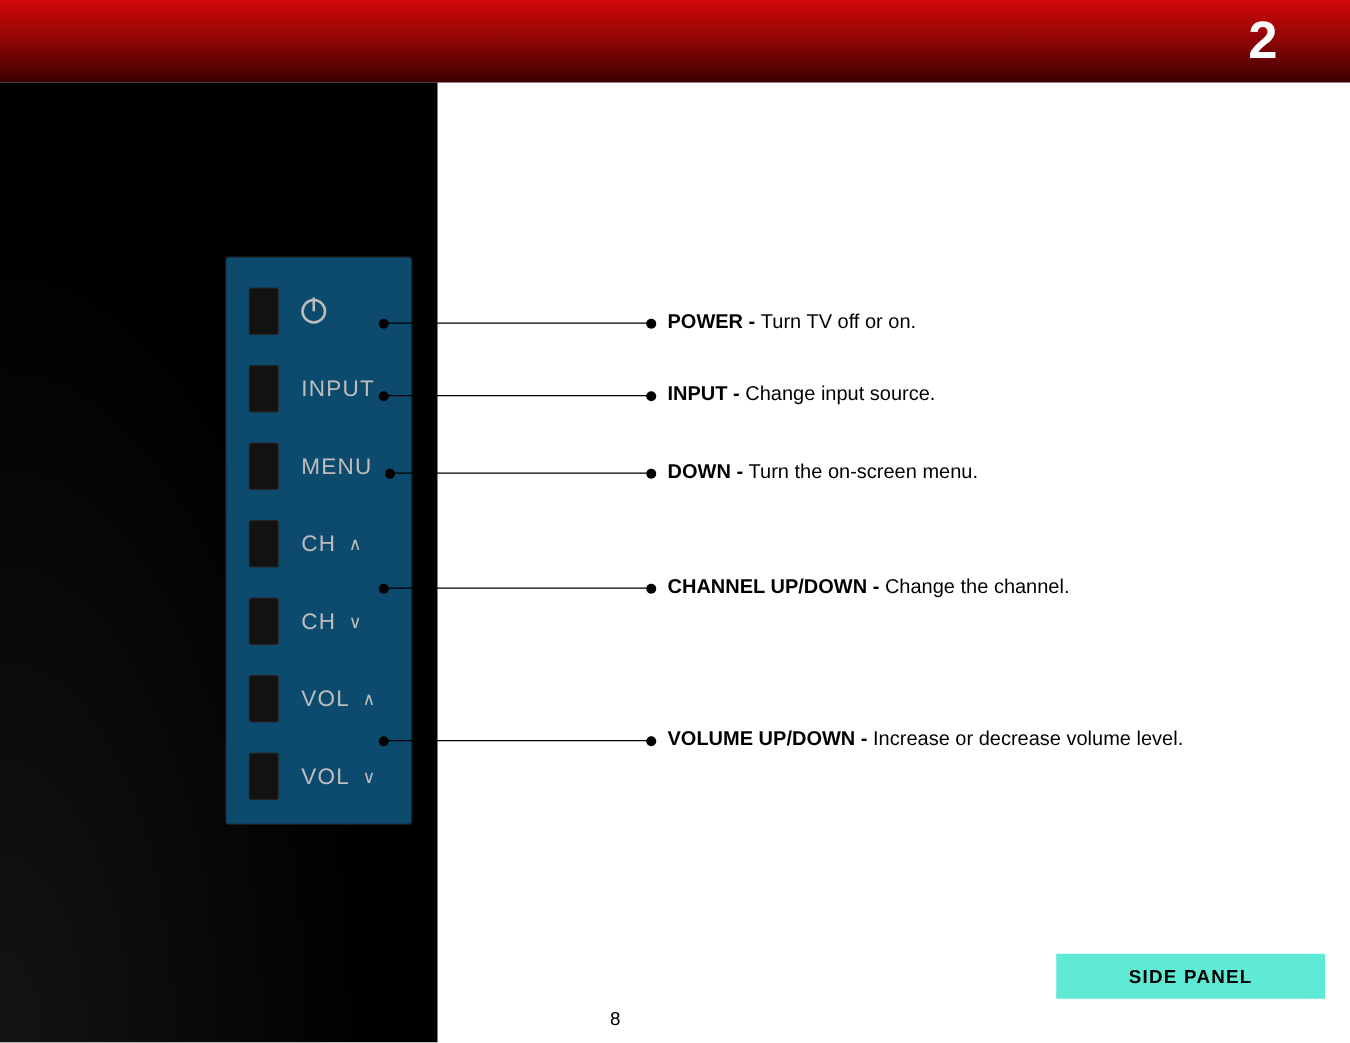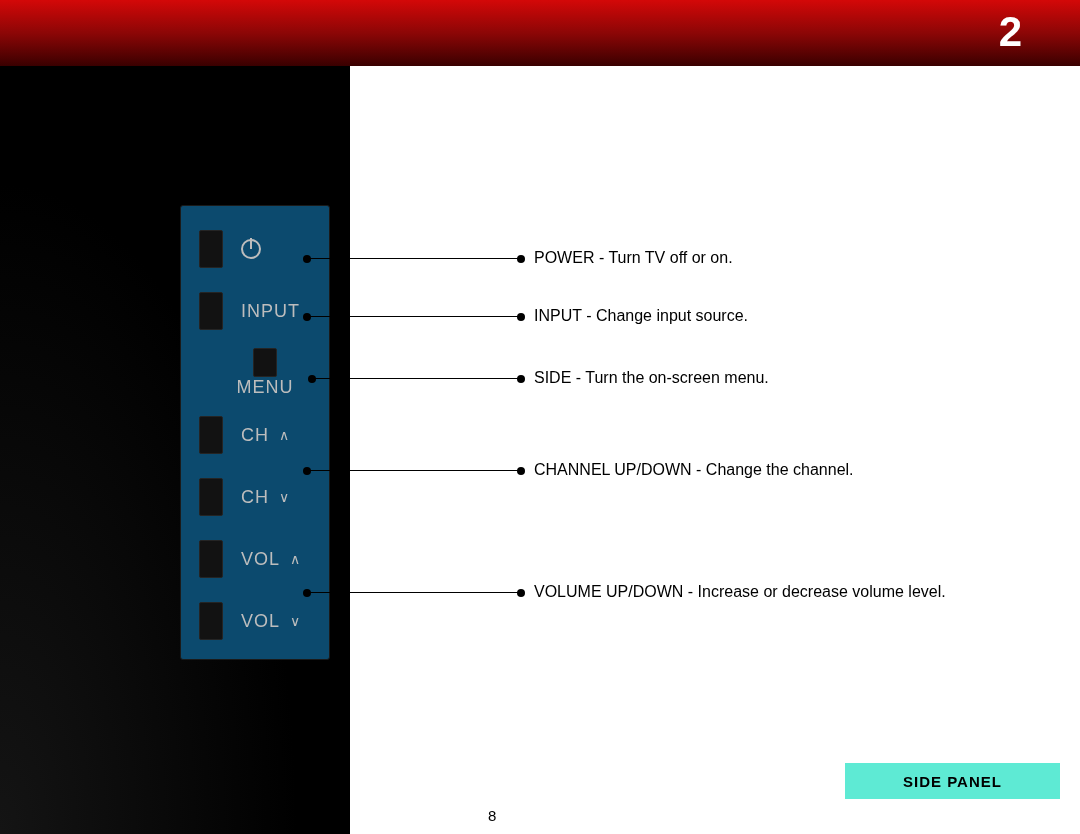--- a/index.html
+++ b/index.html
@@ -47,21 +47,21 @@
   
   .callout { position: absolute; height: 1px; background: #000; }
   .callout .dot-start, .callout .dot-end {
     position: absolute; width: 8px; height: 8px; border-radius: 50%; background: #000; top: -3.5px;
   }
   .callout .dot-start { left: -4px; }
   .callout .dot-end { right: -4px; }
 
   
   .desc { position: absolute; font-size: 16px; color: #000; }
-  .desc b { font-weight: 400; }
+  .desc b { font-weight: 700; }
 
   
   .side-panel-badge {
     position: absolute; right: 20px; bottom: 35px; width: 215px; height: 36px;
     background: #5eead4; display: flex; align-items: center; justify-content: center;
     font-weight: 700; letter-spacing: 1px; font-size: 15px;
   }
 
   
   .page-number { position: absolute; left: 488px; bottom: 10px; font-size: 15px; color: #000; }
@@ -85,21 +85,21 @@
       <div class="key-label">
           <span class="power-icon"></span>
         </div>
     </div>
 
     <div class="btn-row" style="top:80px;">
       <div class="key"></div>
       <div class="key-label">INPUT</div>
     </div>
 
-    <div class="btn-row" style="top:142px;flex-direction:column;">
+    <div class="btn-row" style="top:142px;">
       <div class="key"></div>
       <div class="key-label">MENU</div>
     </div>
 
     <div class="btn-row" style="top:204px;">
       <div class="key"></div>
       <div class="key-label">
         <span>CH</span>
           <span class="arrow">∧</span>
       </div>
@@ -152,21 +152,21 @@
       <span class="dot-end"></span>
   </div>
 
   <div class="desc" style="left:534px; top:249px;">
     <b>POWER - </b><span>Turn TV off or on.</span>
   </div>
   <div class="desc" style="left:534px; top:307px;">
     <b>INPUT - </b><span>Change input source.</span>
   </div>
   <div class="desc" style="left:534px; top:369px;">
-    <b>SIDE - </b><span>Turn the on-screen menu.</span>
+    <b>DOWN - </b><span>Turn the on-screen menu.</span>
   </div>
   <div class="desc" style="left:534px; top:583px;">
     <b>VOLUME UP/DOWN - </b><span>Increase or decrease volume level.</span>
   </div>
   <div class="desc" style="left:534px; top:461px;">
     <b>CHANNEL UP/DOWN - </b><span>Change the channel.</span>
   </div>
 
   <div class="side-panel-badge">SIDE PANEL</div>
 

